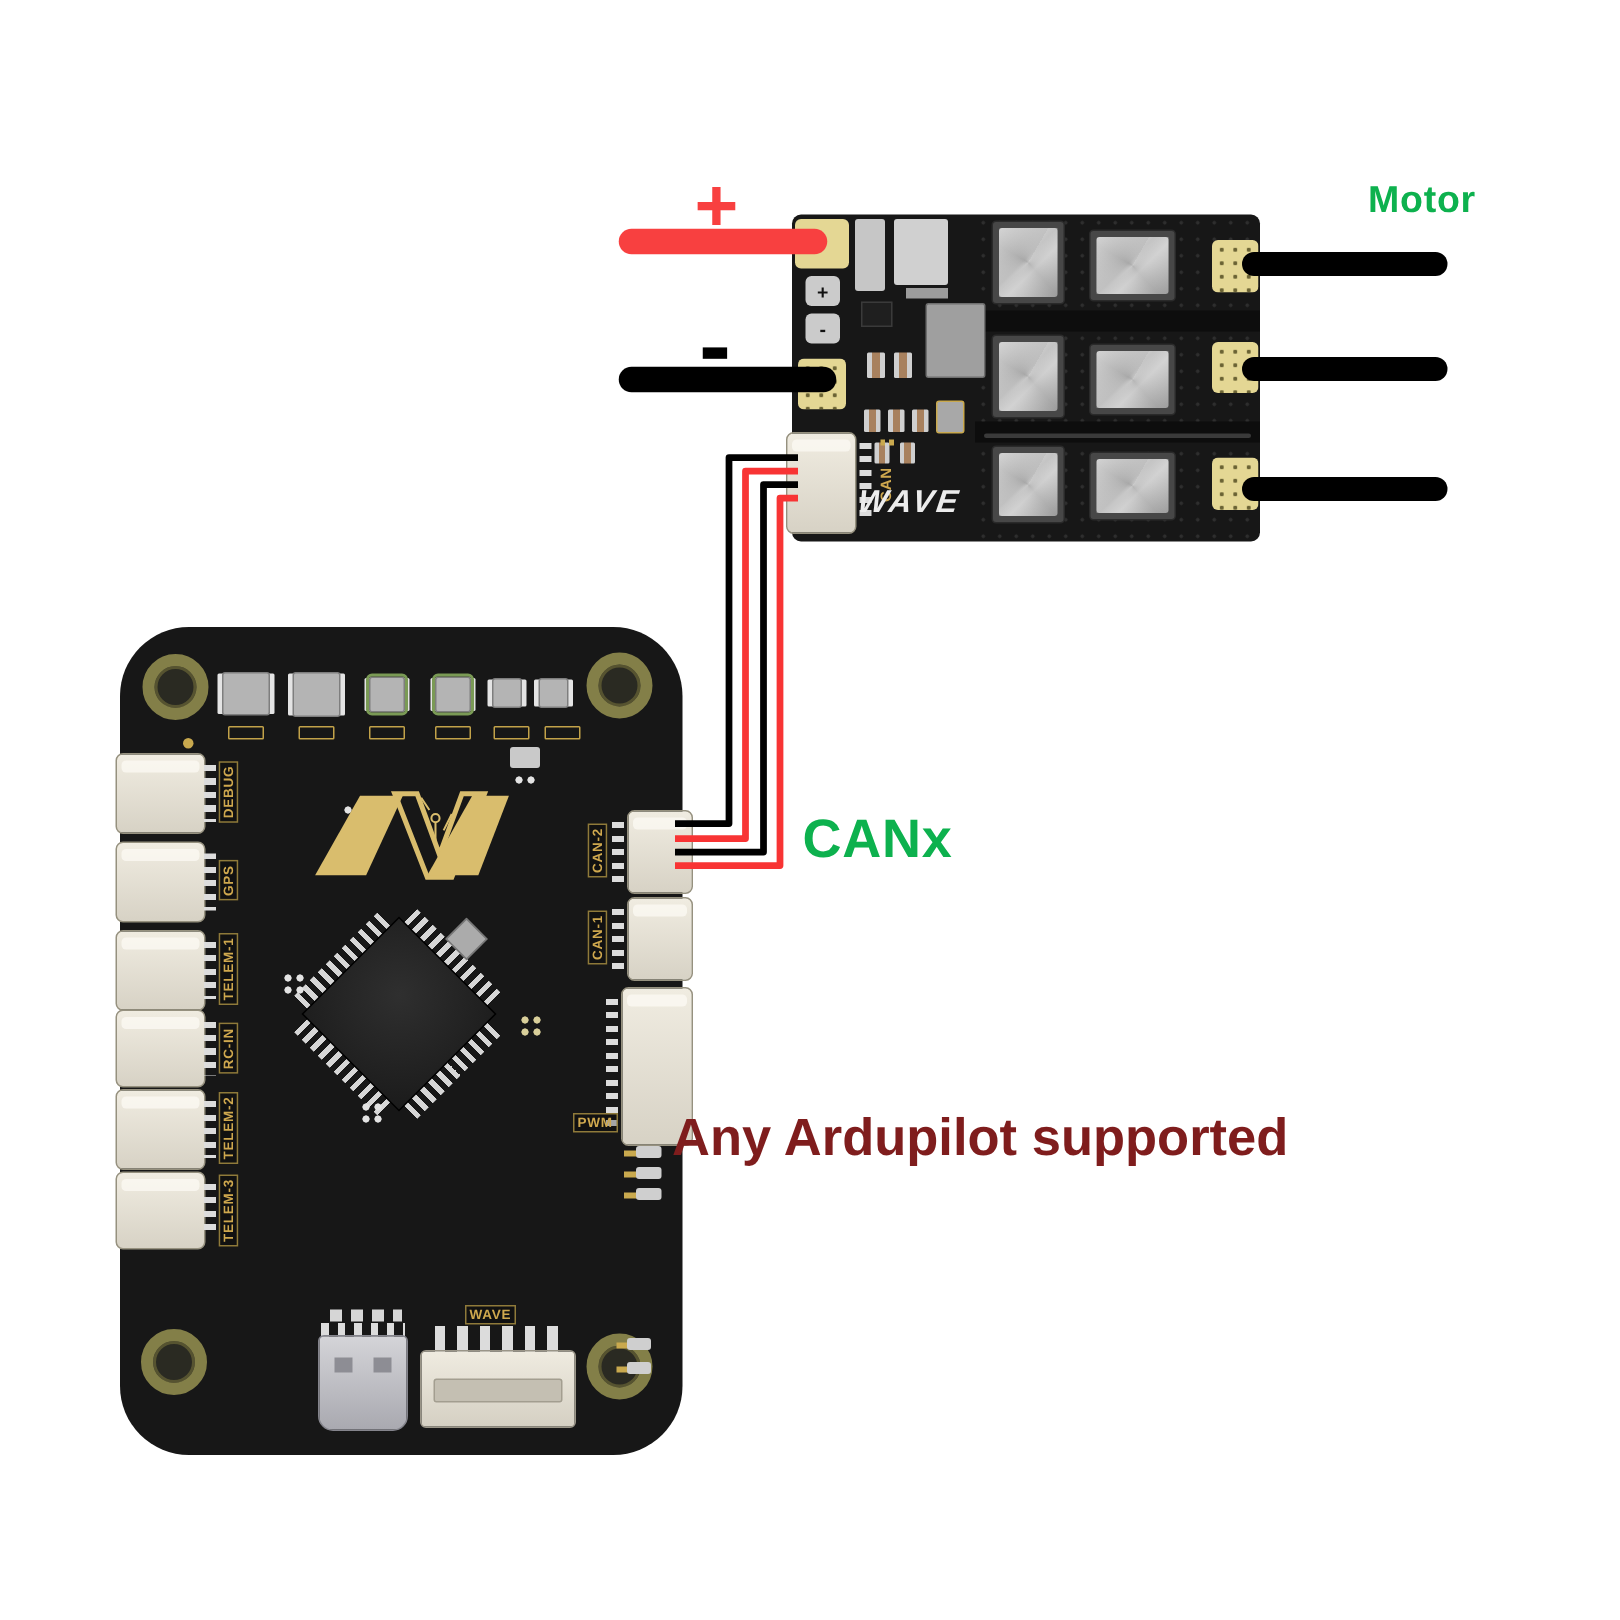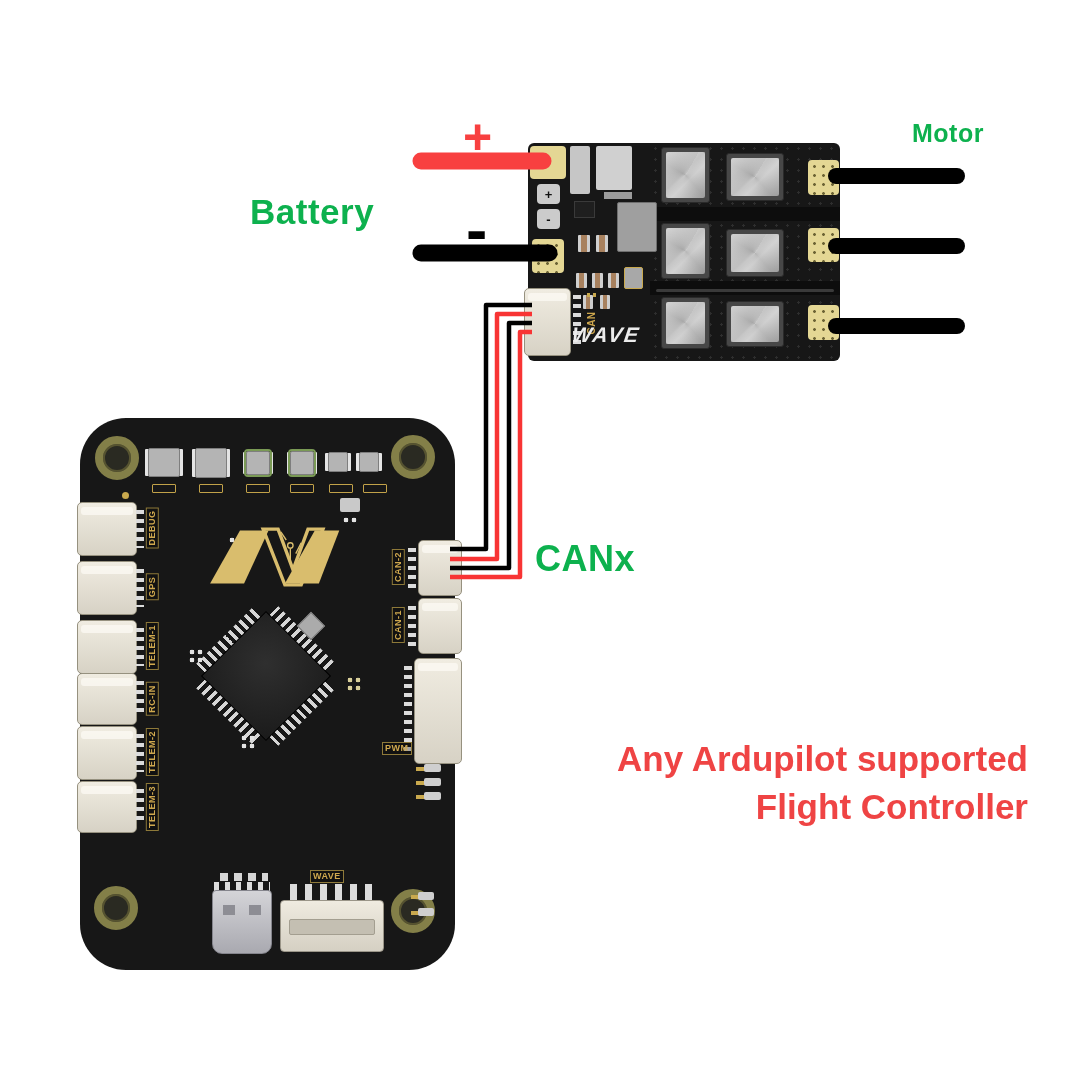--- a/index.html
+++ b/index.html
@@ -40,22 +40,22 @@
   .slabel{position:absolute;width:22px;height:7px;border:1px solid #c2a249;border-radius:1px;}
   .dotcluster{position:absolute;width:15px;height:15px;
           background-image:radial-gradient(#e3e3e3 2.2px, transparent 2.6px);background-size:8px 8px;}
   .smd{position:absolute;background:linear-gradient(90deg,#cfcfcf 0 28%,#a8815e 28% 72%,#cfcfcf 72%);
        border-radius:1px;}
 
   
   .green-label{position:absolute;color:#0db14e;font-weight:bold;font-size:35px;letter-spacing:.5px;}
   .plus-label{position:absolute;color:#f84040;font-weight:bold;font-size:50px;line-height:1;}
   .minus-label{position:absolute;color:#000;font-weight:bold;font-size:64px;line-height:1;}
-  .caption{position:absolute;left:448px;top:735px;width:580px;text-align:right;
-           color:#ef4444;font-weight:bold;font-size:35px;line-height:48px;}
+  .caption{position:absolute;left:448px;top:735px;width:580px;text-align:left;
+           color:#7f1d1d;font-weight:bold;font-size:35px;line-height:48px;}
 
   .wave-brand{position:absolute;left:44px;top:180px;color:#ececec;font-size:21px;font-weight:800;
               font-style:italic;letter-spacing:2px;transform:skewX(-8deg);}
   .esc-dots{position:absolute;left:122px;top:0;right:0;bottom:0;
             background-image:radial-gradient(#2e2e2e 1.2px, transparent 1.4px);background-size:11px 11px;}
   .band{position:absolute;left:122px;width:190px;height:14px;background:#0d0d0d;}
   svg.overlay{position:absolute;left:0;top:0;pointer-events:none;}
 </style>
 </head>
 <body>
@@ -256,30 +256,26 @@
     <line x1="836" y1="326" x2="957" y2="326" stroke="#000000" stroke-width="16" stroke-linecap="round"></line>
     <polyline points="532,305 486,305 486,549 450,549" fill="none" stroke="#000000" stroke-width="4.5" stroke-linejoin="round"></polyline>
     <polyline points="532,314 497,314 497,559 450,559" fill="none" stroke="#f83434" stroke-width="4.5" stroke-linejoin="round"></polyline>
     <polyline points="532,323 509,323 509,568 450,568" fill="none" stroke="#000000" stroke-width="4.5" stroke-linejoin="round"></polyline>
     <polyline points="532,332 520,332 520,577 450,577" fill="none" stroke="#f83434" stroke-width="4.5" stroke-linejoin="round"></polyline>
   </svg>
 
   <div class="plus-label" style="left:463px;top:112px;">
     <span>+</span>
   </div>
-  <div class="green-label" style="left:250px;top:192px;">
-    <span>Battery</span>
-  </div>
   <div class="minus-label" style="left:466px;top:198px;">
     <span>-</span>
   </div>
   <div class="green-label" style="left:912px;top:119px;font-size:25px;">
     <span>Motor</span>
   </div>
   <div class="green-label" style="left:535px;top:538px;font-size:36px;">
     <span>CANx</span>
   </div>
   <div class="caption">
     <div>Any Ardupilot supported</div>
-    <div>Flight Controller</div>
   </div>
 
 </div>
 
 </body></html>

